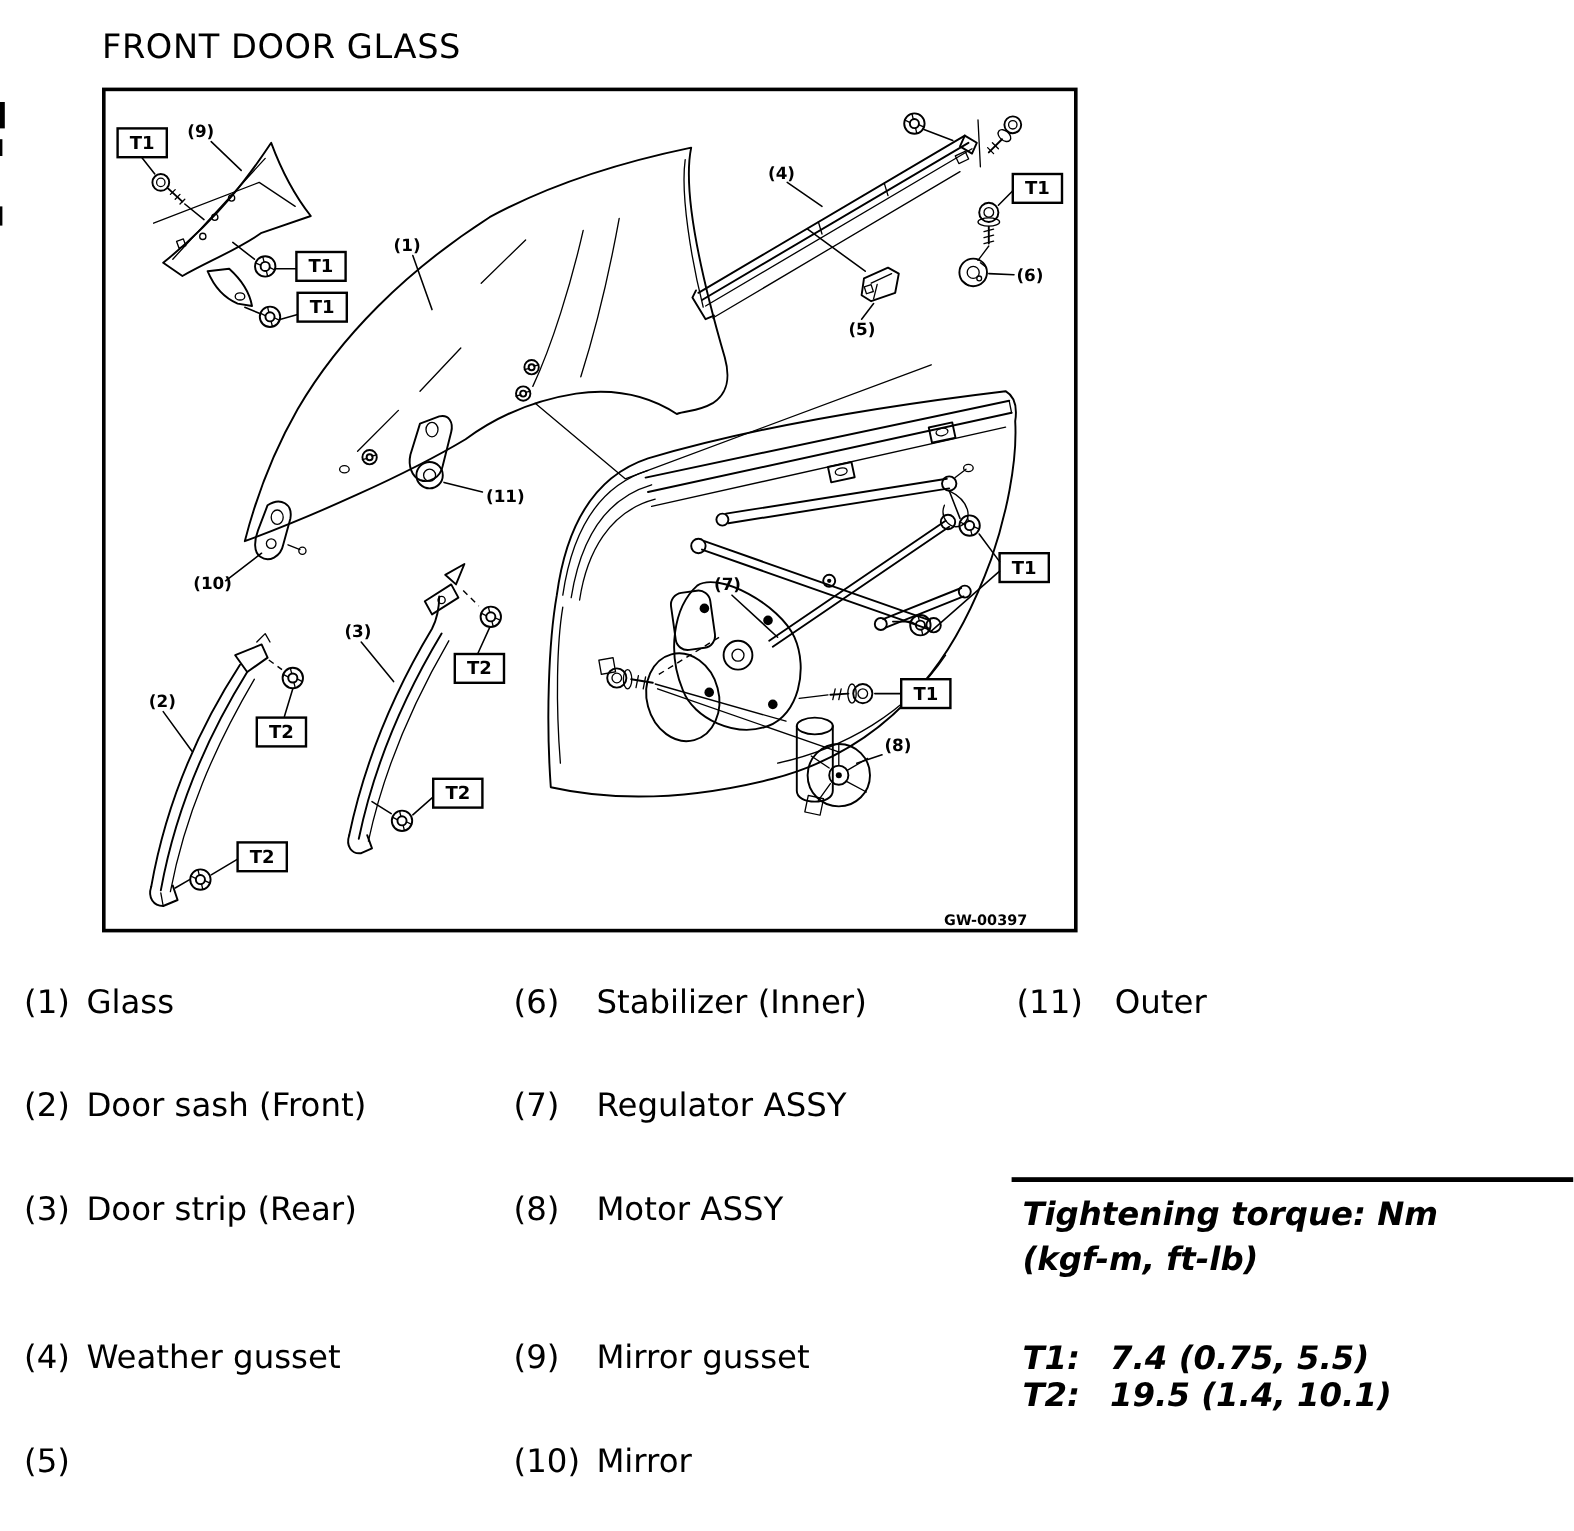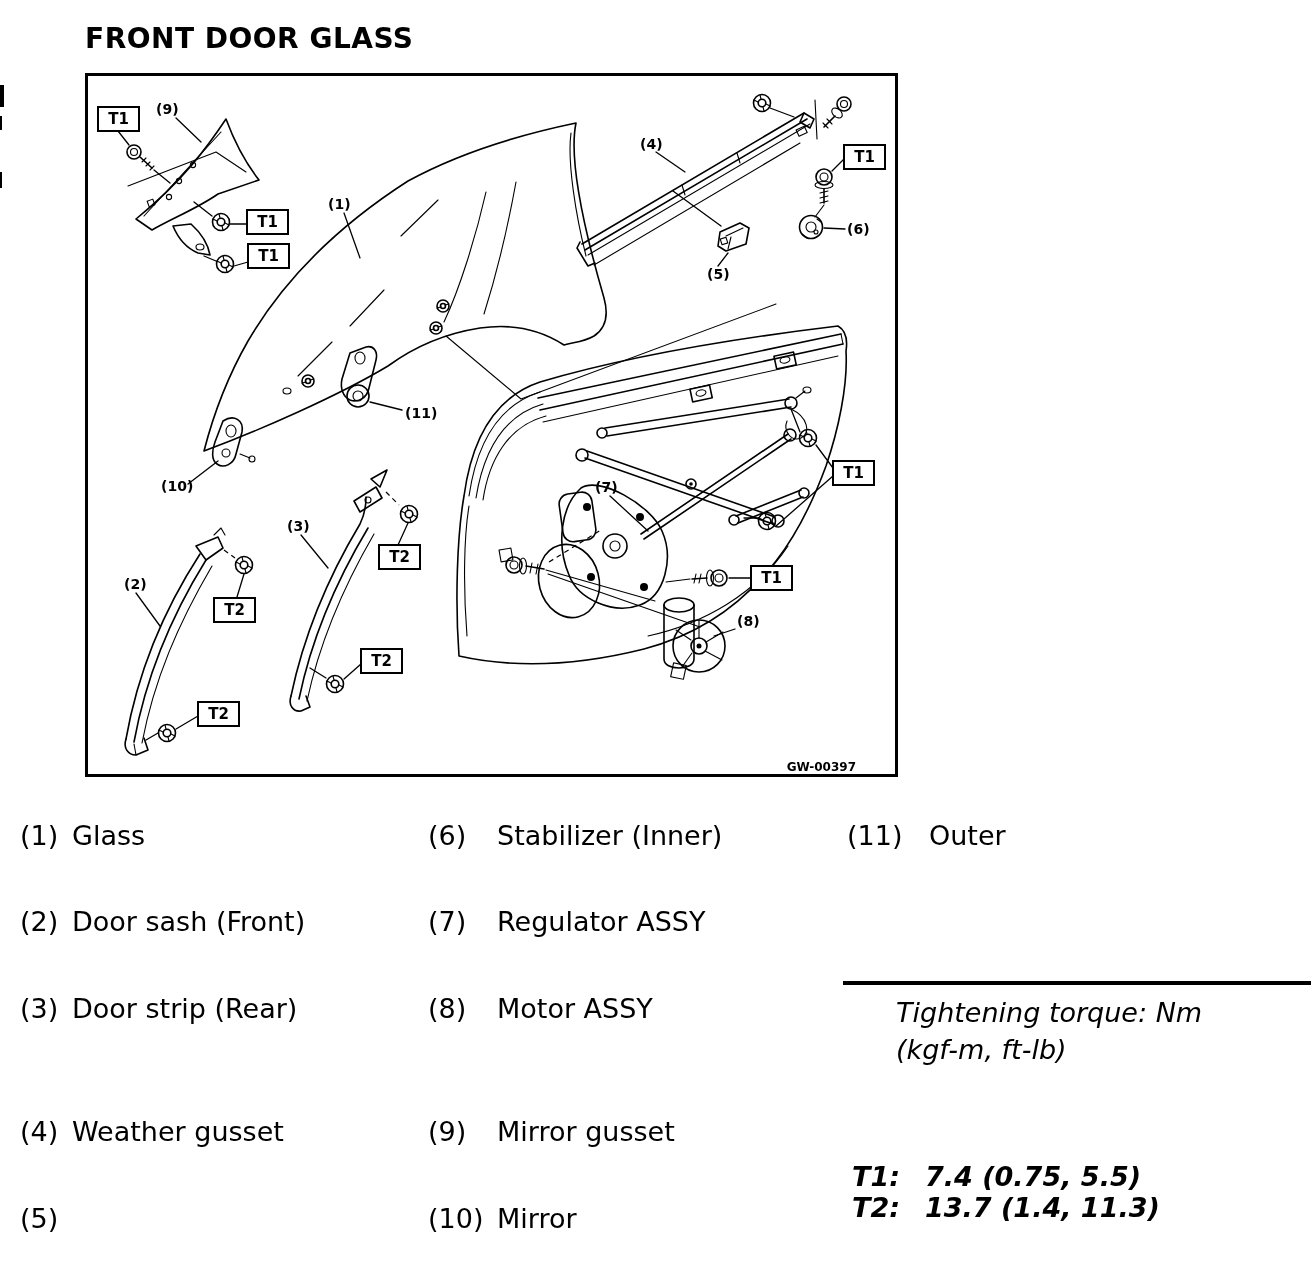--- a/index.html
+++ b/index.html
@@ -5,21 +5,21 @@
   html,body{margin:0;padding:0;background:#ffffff;}
   body{
     position:relative;
     width:1312px;height:1276px;
     font-family:"DejaVu Sans","Liberation Sans",sans-serif;
     color:#000;
     overflow:hidden;
   }
   .page-title{
     position:absolute;left:85px;top:22px;
-    font-size:28px;font-weight:bold;letter-spacing:0.5px;
+    font-size:28px;font-weight:normal;letter-spacing:0.5px;
     white-space:nowrap;
   }
   .diagram-frame{
     position:absolute;left:85px;top:73px;
     width:807px;height:698px;
     border:3px solid #000;background:#fff;
   }
   .diagram-frame svg{display:block;}
   
   .ln{fill:none;stroke:#000;stroke-width:1.6;stroke-linecap:round;stroke-linejoin:round;}
@@ -32,27 +32,27 @@
   .lbl{font:bold 14px "DejaVu Sans",sans-serif;fill:#000;}
   .code{font:bold 12px "DejaVu Sans",sans-serif;fill:#000;text-anchor:end;}
   
   .part{position:absolute;display:flex;font-size:27px;white-space:nowrap;}
   .part .num{flex:0 0 auto;}
   .part.c1 .num{width:52px;}
   .part.c2 .num{width:69px;}
   .part.c3 .num{width:82px;}
   .torque-rule{position:absolute;left:843px;top:981px;width:468px;height:4px;background:#000;}
   .torque-head{
-    position:absolute;left:896px;top:994px;
-    font-size:27px;font-weight:normal;font-style:italic;line-height:37px;
+    position:absolute;left:852px;top:994px;
+    font-size:27px;font-weight:bold;font-style:italic;line-height:37px;
     white-space:nowrap;
   }
   .torque-row{
     position:absolute;left:852px;display:flex;
-    font-size:27px;font-weight:bold;font-style:italic;white-space:nowrap;margin-top:44px;
+    font-size:27px;font-weight:bold;font-style:italic;white-space:nowrap;
   }
   .torque-row .tl{width:73px;flex:0 0 auto;}
   .artifact{position:absolute;background:#000;}
 </style>
 </head>
 <body>
 
 <div class="page-title">FRONT DOOR GLASS</div>
 
 <div class="artifact" style="left:0;top:85px;width:4px;height:22px"></div>
@@ -393,14 +393,14 @@
 <div class="torque-head">
   <span>Tightening torque: Nm</span><br>
   <span>(kgf-m, ft-lb)</span>
 </div>
 <div class="torque-row" style="top:1117px">
   <span class="tl">T1:</span>
   <span>7.4 (0.75, 5.5)</span>
 </div>
 <div class="torque-row" style="top:1148px">
   <span class="tl">T2:</span>
-  <span>13.7 (1.4, 11.3)</span>
+  <span>19.5 (1.4, 10.1)</span>
 </div>
 
 </body></html>

